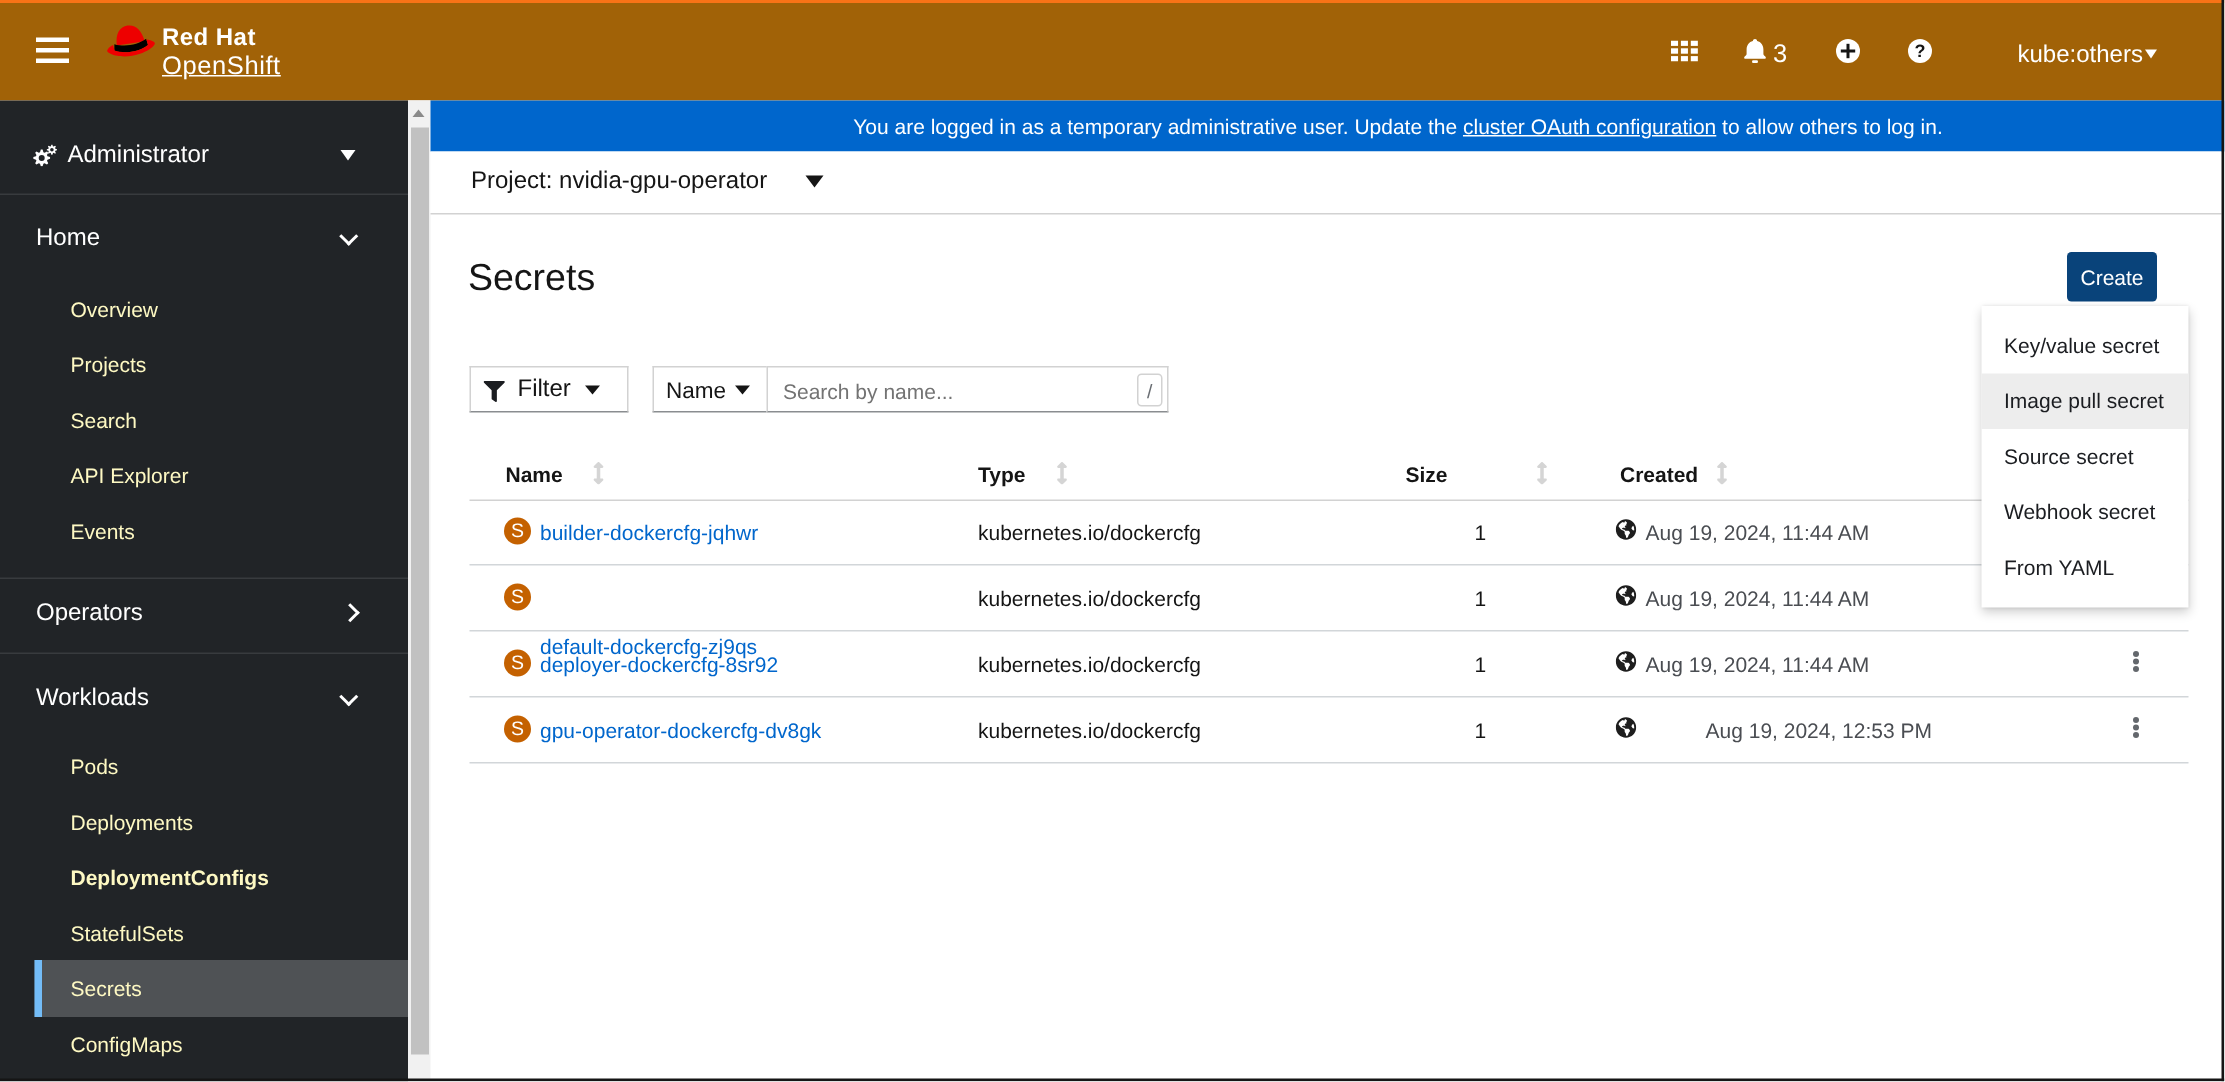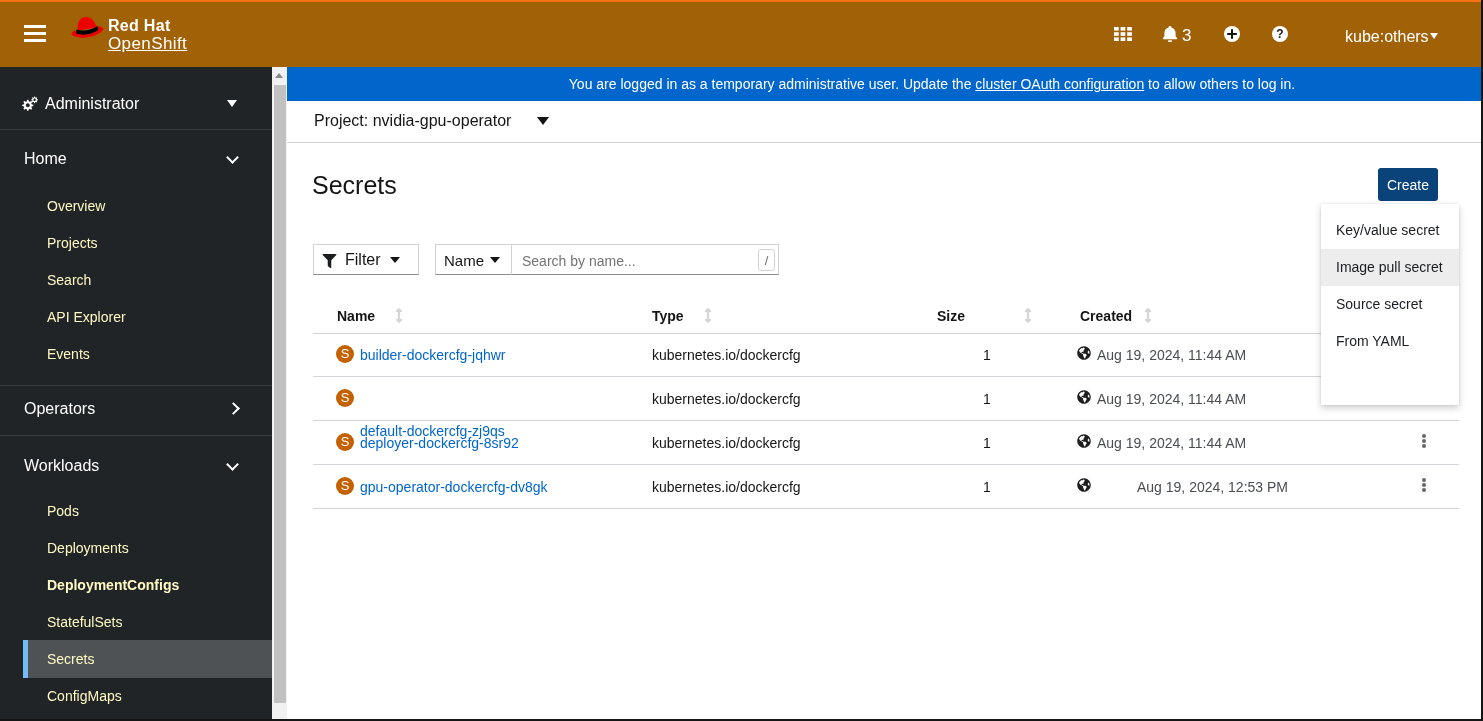--- a/index.html
+++ b/index.html
@@ -255,18 +255,19 @@
       <i></i>
       <i></i>
       <i></i>
     </div>
   <div class="rline" style="top:508px;"></div>
 
   <div id="menu">
     <div class="mi">Key/value secret</div>
     <div class="mi hl">Image pull secret</div>
     <div class="mi">Source secret</div>
+    <div class="mi">Webhook secret</div>
     <div class="mi">From YAML</div>
   </div>
 
   <div class="abs" style="left:1481px; top:0; width:2px; height:721px; background:#151515;"></div>
   <div class="abs" style="left:0; top:719px; width:1483px; height:2px; background:#151515;"></div>
 </div>
 
 </body></html>

